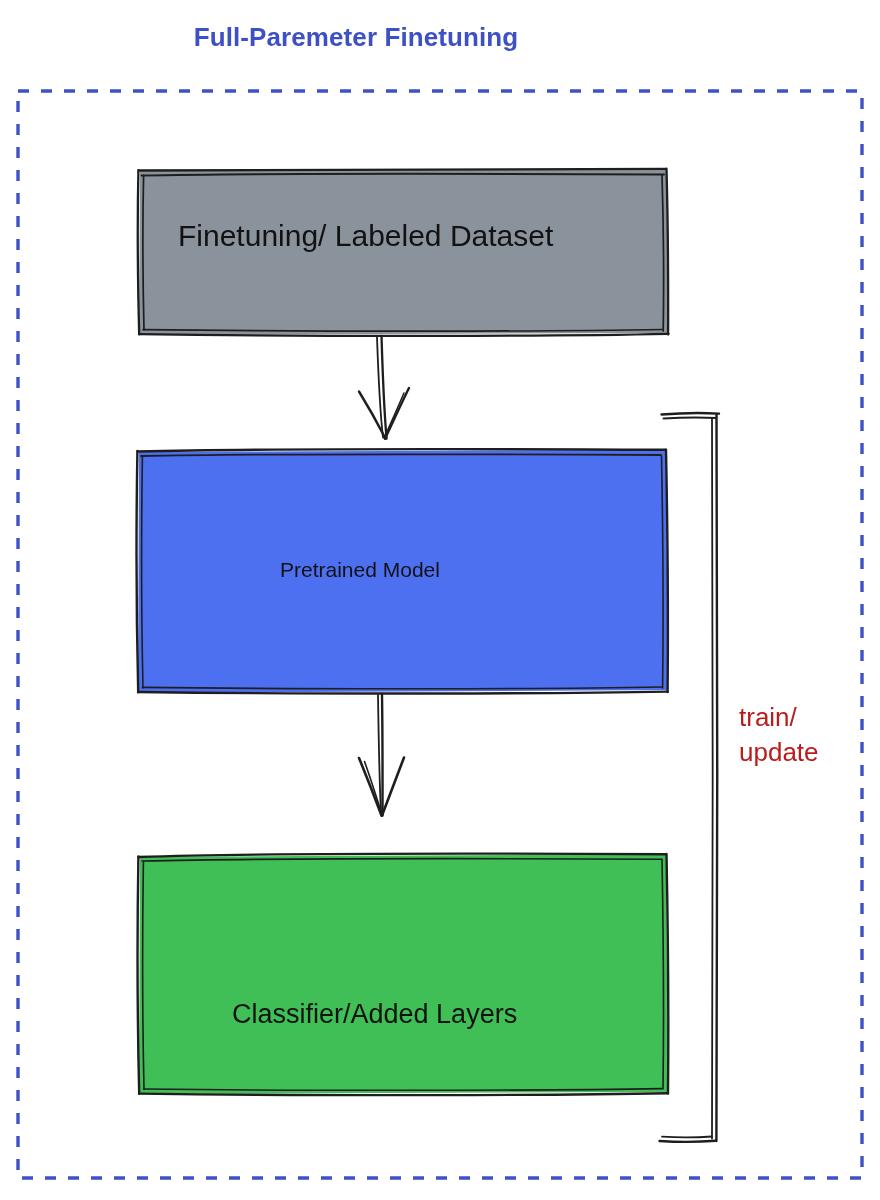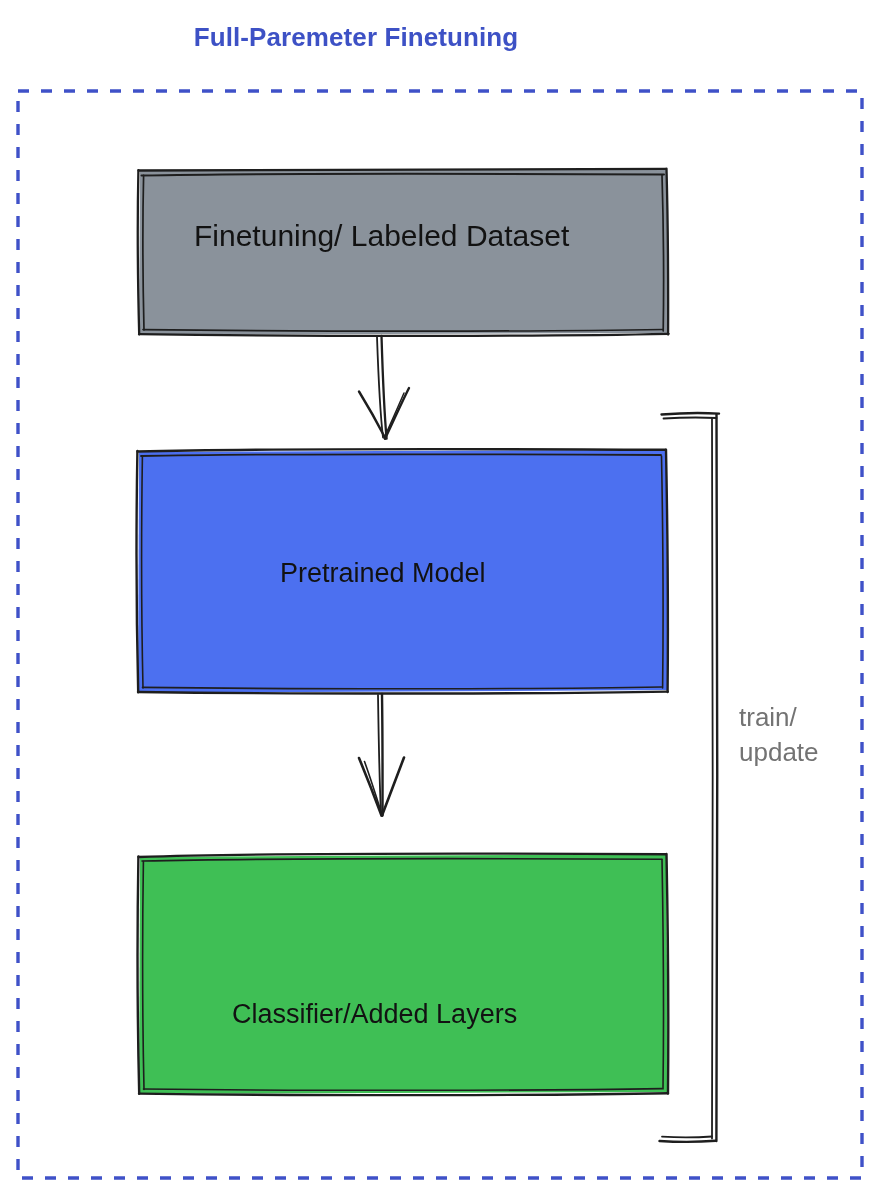--- a/index.html
+++ b/index.html
@@ -35,42 +35,42 @@
     user-select: none;
   }
   .node-label {
     position: absolute;
     font-family: "Liberation Sans", sans-serif;
     color: #121212;
     white-space: nowrap;
     user-select: none;
   }
   #label-dataset {
-    left: 194px;
+    left: 178px;
     top: 219px;
     font-size: 30px;
   }
   #label-pretrained {
     left: 280px;
     top: 558px;
-    font-size: 27px;
+    font-size: 21px;
   }
   #label-classifier {
     left: 232px;
     top: 963px;
     font-size: 27px;
     margin-top: 36px;
   }
   #label-loop {
     position: absolute;
     left: 739px;
     top: 700px;
     font-size: 26px;
     line-height: 35px;
-    color: #737373;
+    color: #b91c1c;
     font-family: "Liberation Sans", sans-serif;
     user-select: none;
   }
   #label-loop span { display: block; }
 </style>
 </head>
 <body>
 
 <svg id="canvas" viewBox="0 0 880 1200" xmlns="http://www.w3.org/2000/svg">
 

